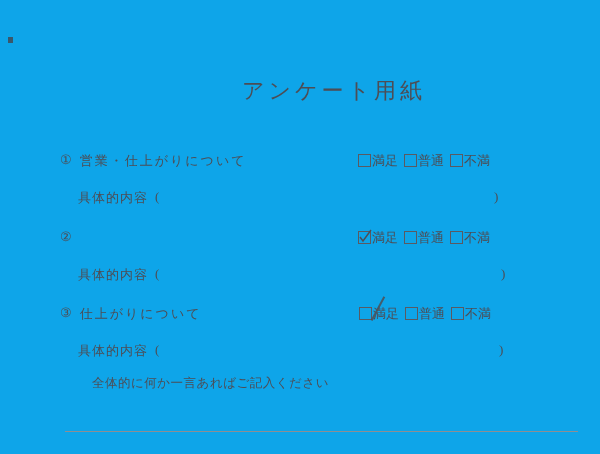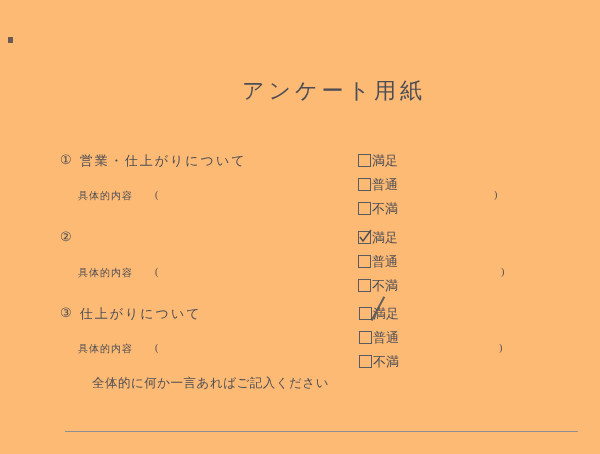--- a/index.html
+++ b/index.html
@@ -1,42 +1,42 @@
 <!DOCTYPE html>
 <html style="--ink: #4d4d55; --cbb: #5a5a62; --line: #8e8e93;"><head>
 <meta charset="utf-8">
 <style>
   * { margin:0; padding:0; box-sizing:border-box; }
   html,body { background:#ffffff; }
   body { font-family:"Liberation Serif","DejaVu Serif",serif; }
   #page {
-    position:relative; width:600px; height:454px; background:#fdba74;
+    position:relative; width:600px; height:454px; background:#0ea5e9;
     overflow:hidden; color:var(--ink,#4d4d55);
   }
   .speck { position:absolute; left:8px; top:37px; width:5px; height:6px;
            background:#45454c; opacity:.8; }
   .title {
     position:absolute; top:76px; left:0; width:668px; text-align:center;
     font-size:22px; font-weight:normal; letter-spacing:4px; color:var(--ink,#4d4d55);
   }
   .qrow { position:absolute; left:60px; font-size:13px; letter-spacing:2px;
           display:flex; white-space:nowrap; }
   .qnum { margin-right:8px; letter-spacing:0; }
   .opts { position:absolute; left:358px; display:flex; gap:6px;
-          font-size:13px; letter-spacing:0; white-space:nowrap;flex-direction:column; }
+          font-size:13px; letter-spacing:0; white-space:nowrap; }
   .opt  { display:flex; align-items:flex-start; position:relative; }
   .cb   { width:13px; height:13px; border:1px solid var(--cbb,#5a5a62);
           margin-top:2px; margin-right:1px; position:relative; flex:0 0 auto; }
   .tick { position:absolute; left:-2px; top:-4px; display:none; }
   .opt[data-state="checked"] .tick { display:block; }
   .slash { position:absolute; display:none; width:1.5px; height:27px;
            background:var(--ink,#4d4d55); left:17px; top:-13px;
            transform:rotate(28deg); opacity:.85; }
   .opt[data-state="checked-slash"] .slash { display:block; }
-  .drow { position:absolute; left:78px; width:440px; font-size:10px;
+  .drow { position:absolute; left:78px; width:440px; font-size:13px;
           letter-spacing:1px; white-space:nowrap; }
   .popen  { position:absolute; left:77px;  top:0; letter-spacing:0; }
   .pclose { position:absolute; left:416px; top:0; letter-spacing:0; }
   .footer-note { position:absolute; left:78px; top:375px; font-size:12.5px;
                  letter-spacing:0.5px; white-space:nowrap;margin-left:14px; }
   .rule { position:absolute; left:65px; top:431px; width:513px; height:1px;
           background:var(--line,#8e8e93); }
 </style>
 </head>
 <body>

